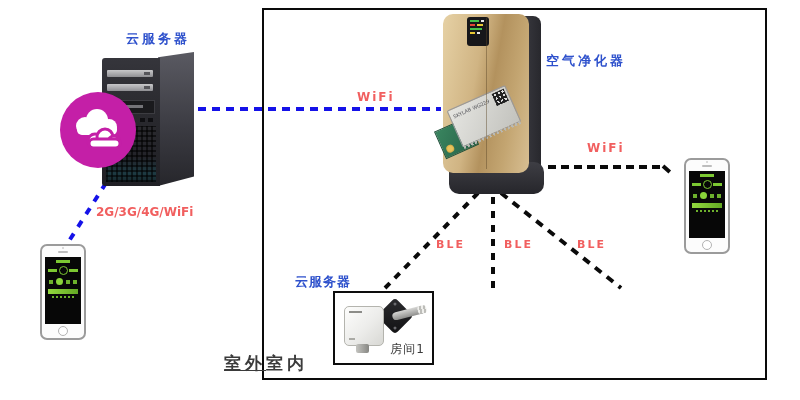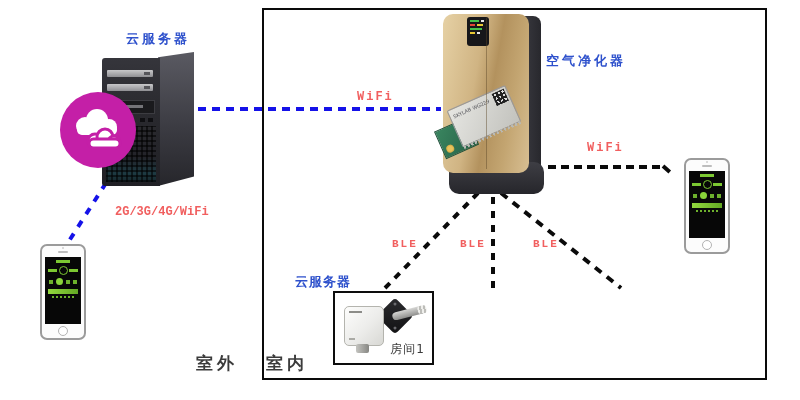--- a/index.html
+++ b/index.html
@@ -3,34 +3,34 @@
 <meta charset="utf-8">
 <style>
   html,body { margin:0; padding:0; background:#fff; }
   .canvas {
     position:relative; width:800px; height:400px; background:#ffffff;
     font-family:"DejaVu Sans","Liberation Sans",sans-serif; overflow:hidden;
   }
   
   .indoor-rect { position:absolute; left:262px; top:8px; width:501px; height:368px; border:2px solid #0a0a0a; background:transparent; }
   .zone-label { position:absolute; font-size:17px; color:#3b3b3b; letter-spacing:4px; font-weight:bold; }
-  .zone-outdoor { left:196px; top:352px; }
+  .zone-outdoor { left:224px; top:352px;text-decoration:underline; }
   .zone-indoor { left:266px; top:352px; }
 
   
   .lbl { position:absolute; white-space:nowrap; }
   .lbl-blue { color:#2e51cc; font-size:13px; letter-spacing:3px; font-weight:bold; }
-  .lbl-red { color:#f15f5f; font-size:12px; letter-spacing:2px; font-weight:bold;font-family:Liberation Mono, monospace; }
+  .lbl-red { color:#f15f5f; font-size:12px; letter-spacing:2px; font-weight:bold; }
   .lbl-server { left:126px; top:30px; }
   .lbl-purifier { left:546px; top:52px; }
   .lbl-detector { left:295px; top:273px; letter-spacing:1px; }
   .lbl-wifi-top { left:357px; top:90px; }
   .lbl-wifi-right { left:587px; top:141px; }
-  .lbl-wan { left:115px; top:205px; letter-spacing:0px; }
-  .lbl-ble { font-size:11px; top:238px; }
+  .lbl-wan { left:96px; top:205px; letter-spacing:0px; }
+  .lbl-ble { font-size:11px; top:238px;margin-left:44px; }
   .lbl-ble-1 { left:392px; } .lbl-ble-2 { left:460px; } .lbl-ble-3 { left:533px; }
 
   
   .links-layer { position:absolute; left:0; top:0; width:800px; height:400px; pointer-events:none; }
 
   
   .server { position:absolute; left:100px; top:52px; width:95px; height:136px; }
   .server-side { position:absolute; left:58px; top:0; width:36px; height:134px;
     background:linear-gradient(180deg,#5a5a62 0%,#3c3c43 55%,#26262b 100%);
     clip-path:polygon(0 4%,100% 0,100% 93%,0 100%); }

